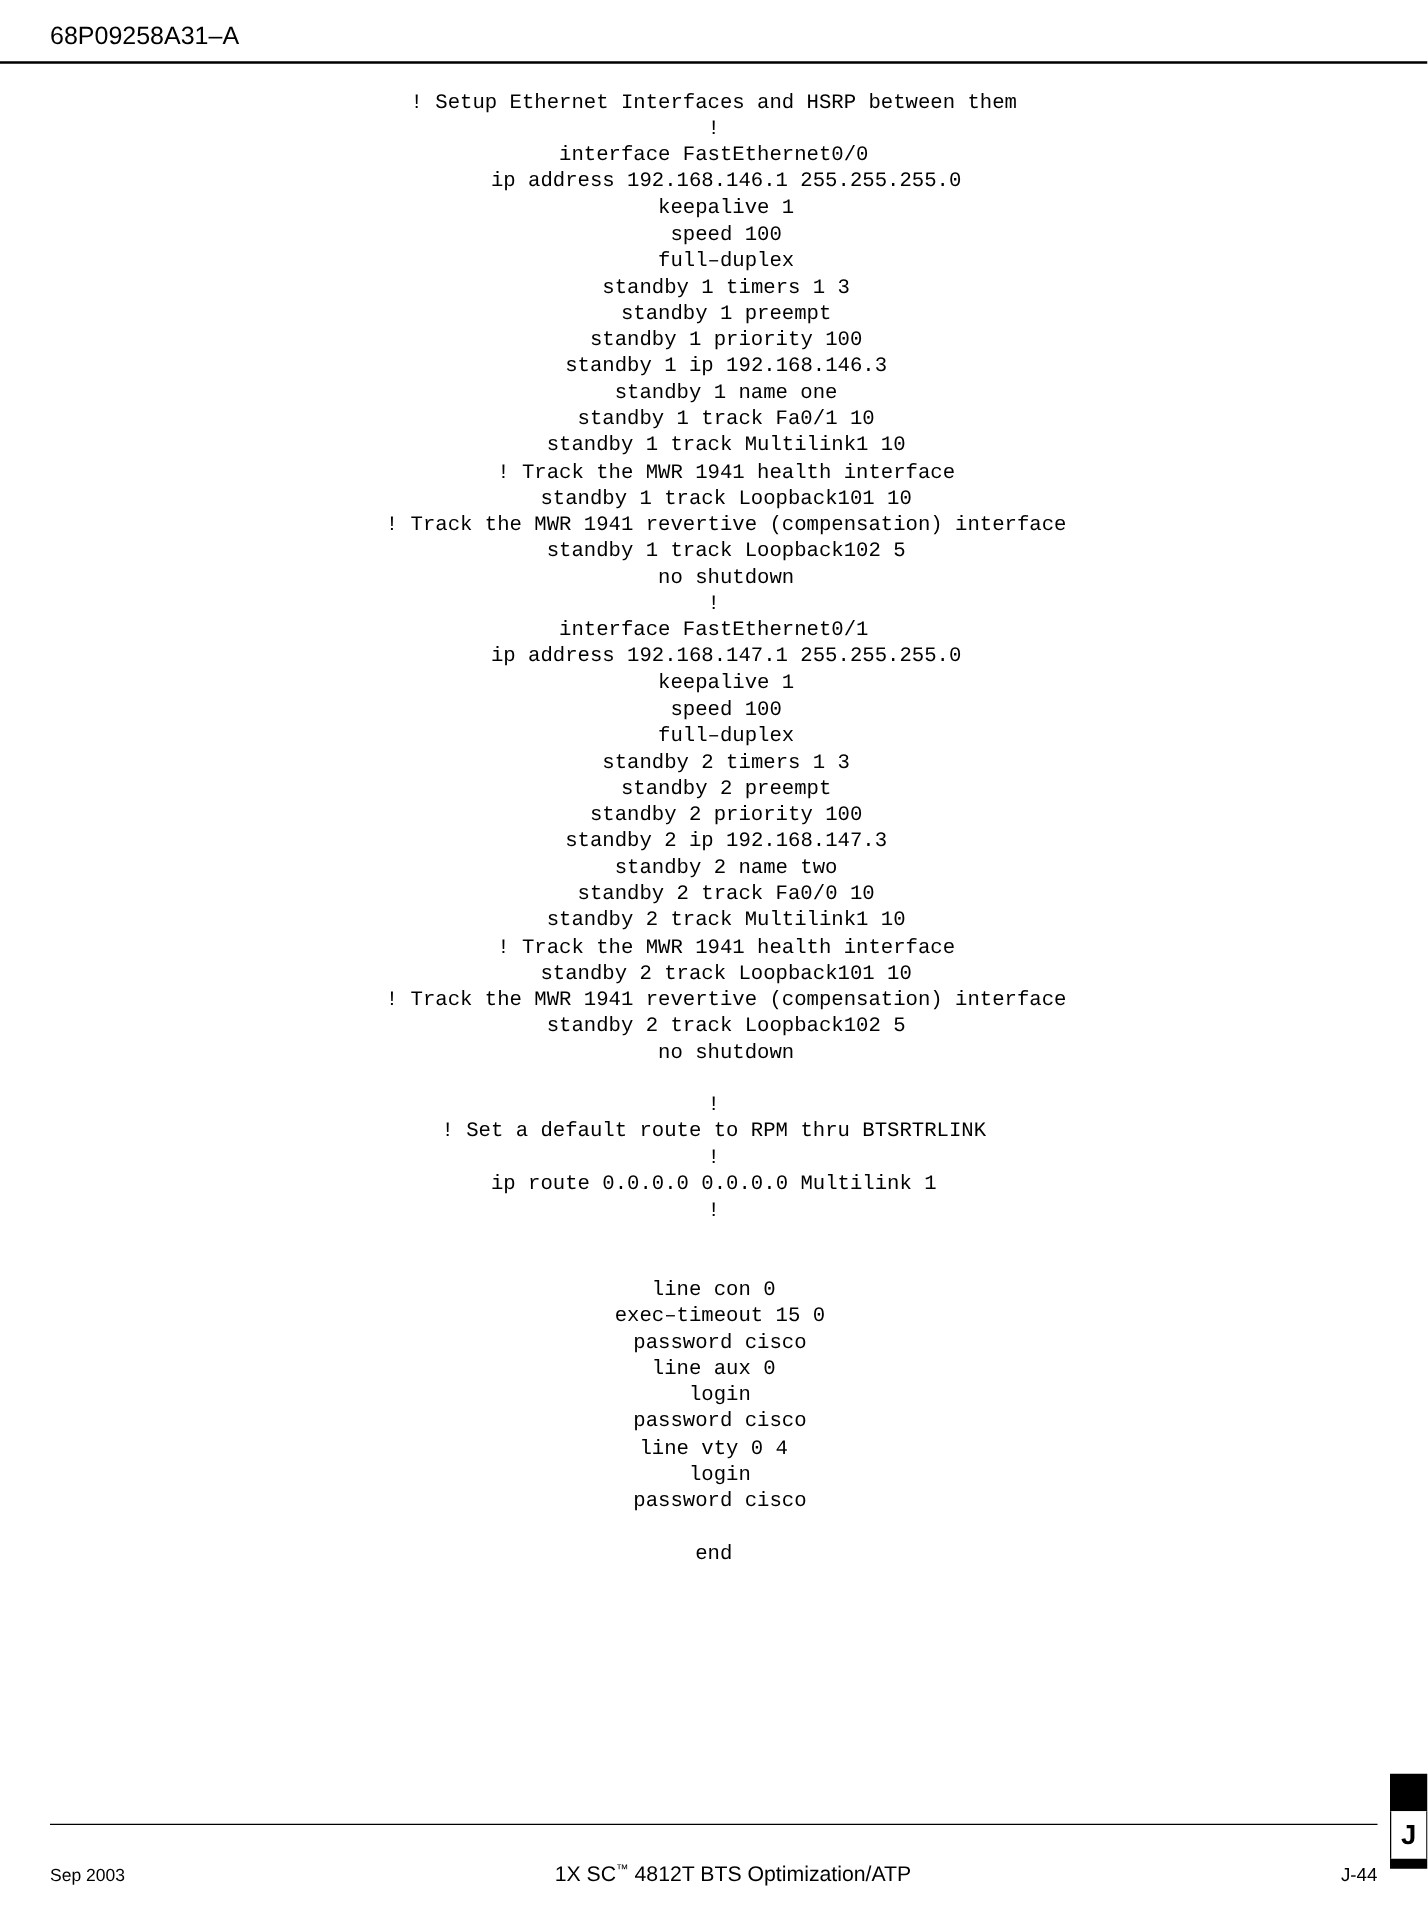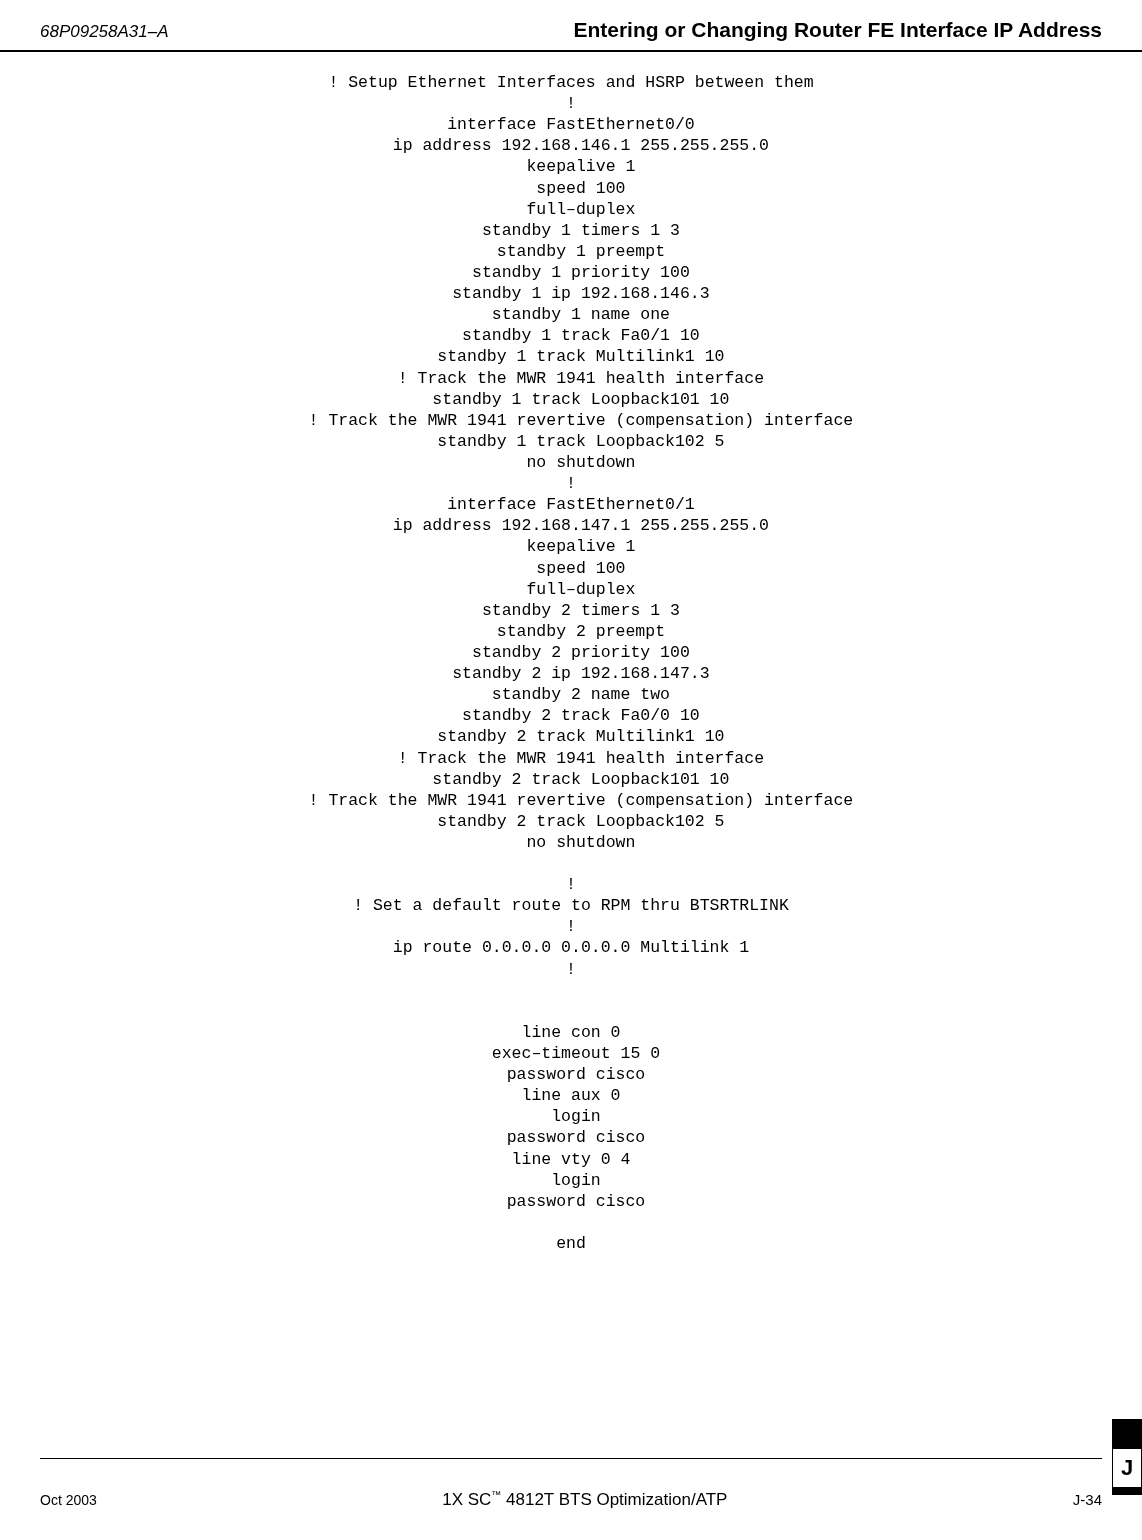--- a/index.html
+++ b/index.html
@@ -16,23 +16,22 @@
       padding: 0;
     }
     .header {
       display: flex;
       justify-content: space-between;
       align-items: baseline;
       padding: 18px 40px 8px 40px;
       border-bottom: 2px solid #000;
     }
     .header-left {
-      font-size: 17px;
+      font-size: 20px;
       font-family: Arial, Helvetica, sans-serif;
-      font-style: italic;
     }
     .header-right {
       font-size: 21px;
       font-weight: bold;
       font-family: Arial, Helvetica, sans-serif;
     }
     .code-block {
       font-family: 'Courier New', Courier, monospace;
       font-size: 16.5px;
       line-height: 1.28;
@@ -99,21 +98,20 @@
     .tm {
       font-size: 10px;
       vertical-align: super;
     }
   </style>
 </head>
 <body>
 
 <div class="header">
   <div class="header-left">68P09258A31–A</div>
-  <div class="header-right">Entering or Changing Router FE Interface IP Address</div>
 </div>
 
 <div class="code-block">! Setup Ethernet Interfaces and HSRP between them
 !
 interface FastEthernet0/0
   ip address 192.168.146.1 255.255.255.0
   keepalive 1
   speed 100
   full–duplex
   standby 1 timers 1 3
@@ -168,17 +166,17 @@
 
 <div class="side-tab">
   <div class="side-tab-black"></div>
   <div class="side-tab-letter">J</div>
   <div class="side-tab-black2"></div>
 </div>
 
 <div class="footer">
   <div class="footer-line"></div>
   <div class="footer-content">
-    <div class="footer-left">Oct 2003</div>
+    <div class="footer-left">Sep 2003</div>
     <div class="footer-center"><span>1X SC</span><span class="tm">™</span><span> 4812T BTS Optimization/ATP</span></div>
-    <div class="footer-right">J-34</div>
+    <div class="footer-right">J-44</div>
   </div>
 </div>
 
 </body></html>

